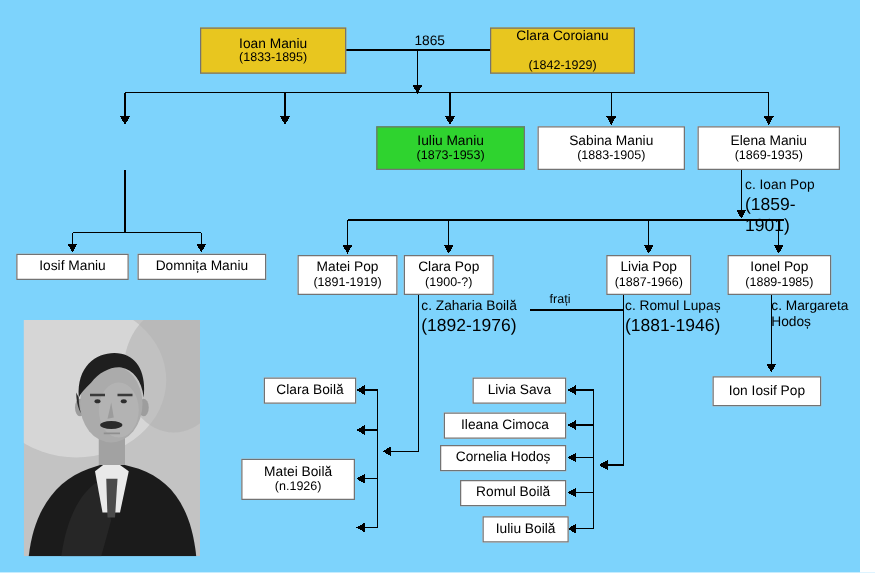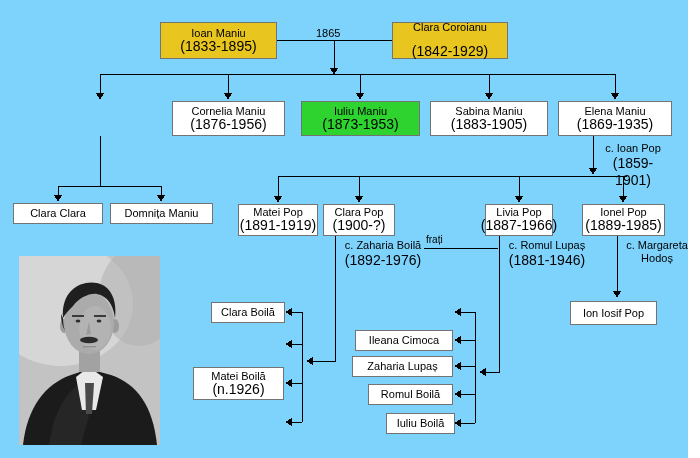--- a/index.html
+++ b/index.html
@@ -7,30 +7,30 @@
     position:relative;width:688px;height:458px;background:#7dd3fc;
     font-family:Liberation Sans, sans-serif;color:#000;overflow:hidden;
   }
   svg.wires{position:absolute;left:0;top:0;width:700px;height:458px;}
   .node{
     position:absolute;box-sizing:border-box;border:1px solid #737373;background:#fff;
     display:flex;flex-direction:column;align-items:center;justify-content:center;
     text-align:center;line-height:1.12;
   }
   .node .nm{font-size:11px;white-space:nowrap;}
-  .node .dt{font-size:14px;white-space:nowrap;}
+  .node .dt{font-size:10px;white-space:nowrap;}
   .root{background:#E8C61F;}
   .hl{background:#2FD32F;}
   .freetext{
-    position:absolute;text-align:center;line-height:1.22;
+    position:absolute;text-align:left;line-height:1.22;
   }
   .freetext .nm{font-size:11px;display:block;}
   .freetext .dt{font-size:14px;display:block;}
-  .yearlabel{position:absolute;font-size:11px;text-align:left;}
-  .fratilabel{position:absolute;font-size:10px;text-align:left;}
+  .yearlabel{position:absolute;font-size:11px;text-align:right;}
+  .fratilabel{position:absolute;font-size:10px;text-align:center;}
   .portrait{position:absolute;left:19px;top:256px;width:141px;height:189px;}
 </style>
 </head>
 <body>
 
 <div class="stage">
 
   <svg class="wires" viewBox="0 0 700 458" shape-rendering="crispEdges">
     <g stroke="#000" stroke-width="1" fill="none">
 
@@ -122,43 +122,39 @@
   <div class="node root" style="left: 160px; top: 22px; width: 117px; height: 37px; background-color: rgb(232, 198, 31);">
     <span class="nm">Ioan Maniu</span>
     <span class="dt">(1833-1895)</span>
   </div>
   <div class="yearlabel" style="left:316px;top:27px;width:40px">1865</div>
   <div class="node root" style="left: 392px; top: 22px; width: 116px; height: 37px; background-color: rgb(232, 198, 31); gap: 11px;">
     <span class="nm">Clara Coroianu</span>
     <span class="dt">(1842-1929)</span>
   </div>
 
-  <div class="node" style="left:172px;top:101px;width:113px;height:35px">
-    <span class="nm">Cornelia Maniu</span>
-    <span class="dt">(1876-1956)</span>
-  </div>
   <div class="node hl" style="left: 301px; top: 101px; width: 119px; height: 35px; background-color: rgb(47, 211, 47);">
     <span class="nm">Iuliu Maniu</span>
     <span class="dt">(1873-1953)</span>
   </div>
   <div class="node" style="left:430px;top:101px;width:118px;height:35px">
     <span class="nm">Sabina Maniu</span>
     <span class="dt">(1883-1905)</span>
   </div>
   <div class="node" style="left:558px;top:101px;width:114px;height:35px">
     <span class="nm">Elena Maniu</span>
     <span class="dt">(1869-1935)</span>
   </div>
   <div class="freetext" style="left:596px;top:142px;width:74px">
     <span class="nm">c. Ioan Pop</span>
     <span class="dt">(1859-1901)</span>
   </div>
 
   <div class="node" style="left:13px;top:203px;width:90px;height:21px">
-    <span class="nm">Clara Clara</span>
+    <span class="nm">Iosif Maniu</span>
   </div>
   <div class="node" style="left:110px;top:203px;width:103px;height:21px">
     <span class="nm">Domnița Maniu</span>
   </div>
 
   <div class="node" style="left:238px;top:204px;width:80px;height:32px">
     <span class="nm">Matei Pop</span>
     <span class="dt">(1891-1919)</span>
   </div>
   <div class="node" style="left:323px;top:204px;width:72px;height:32px">
@@ -188,25 +184,28 @@
   </div>
 
   <div class="node" style="left:211px;top:302px;width:74px;height:21px">
     <span class="nm">Clara Boilă</span>
   </div>
   <div class="node" style="left:193px;top:367px;width:91px;height:33px">
     <span class="nm">Matei Boilă</span>
     <span class="dt">(n.1926)</span>
   </div>
 
+  <div class="node" style="left:378px;top:302px;width:75px;height:21px">
+    <span class="nm">Livia Sava</span>
+  </div>
   <div class="node" style="left:355px;top:330px;width:98px;height:21px">
     <span class="nm">Ileana Cimoca</span>
   </div>
   <div class="node" style="left:352px;top:356px;width:101px;height:21px">
-    <span class="nm">Zaharia Lupaș</span>
+    <span class="nm">Cornelia Hodoș</span>
   </div>
   <div class="node" style="left:368px;top:384px;width:85px;height:21px">
     <span class="nm">Romul Boilă</span>
   </div>
   <div class="node" style="left:386px;top:413px;width:69px;height:21px">
     <span class="nm">Iuliu Boilă</span>
   </div>
 
   <div class="node" style="left:570px;top:301px;width:87px;height:24px">
     <span class="nm">Ion Iosif Pop</span>

